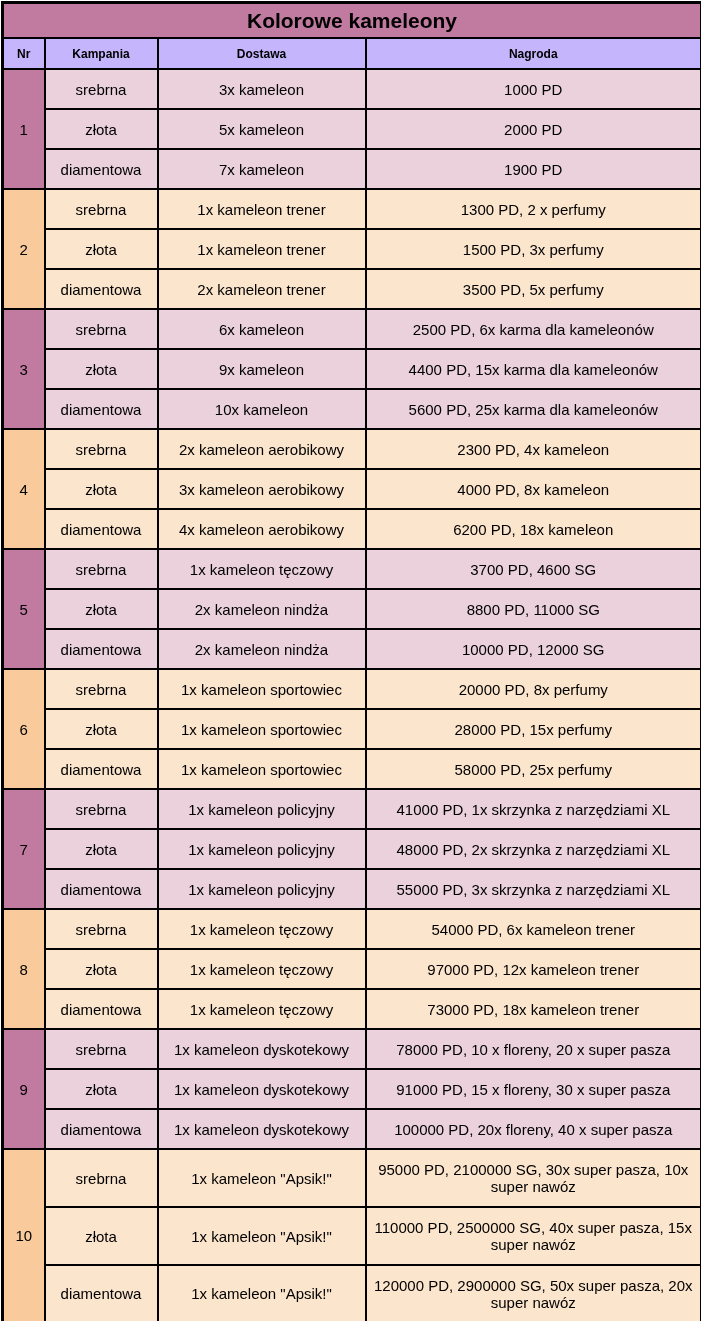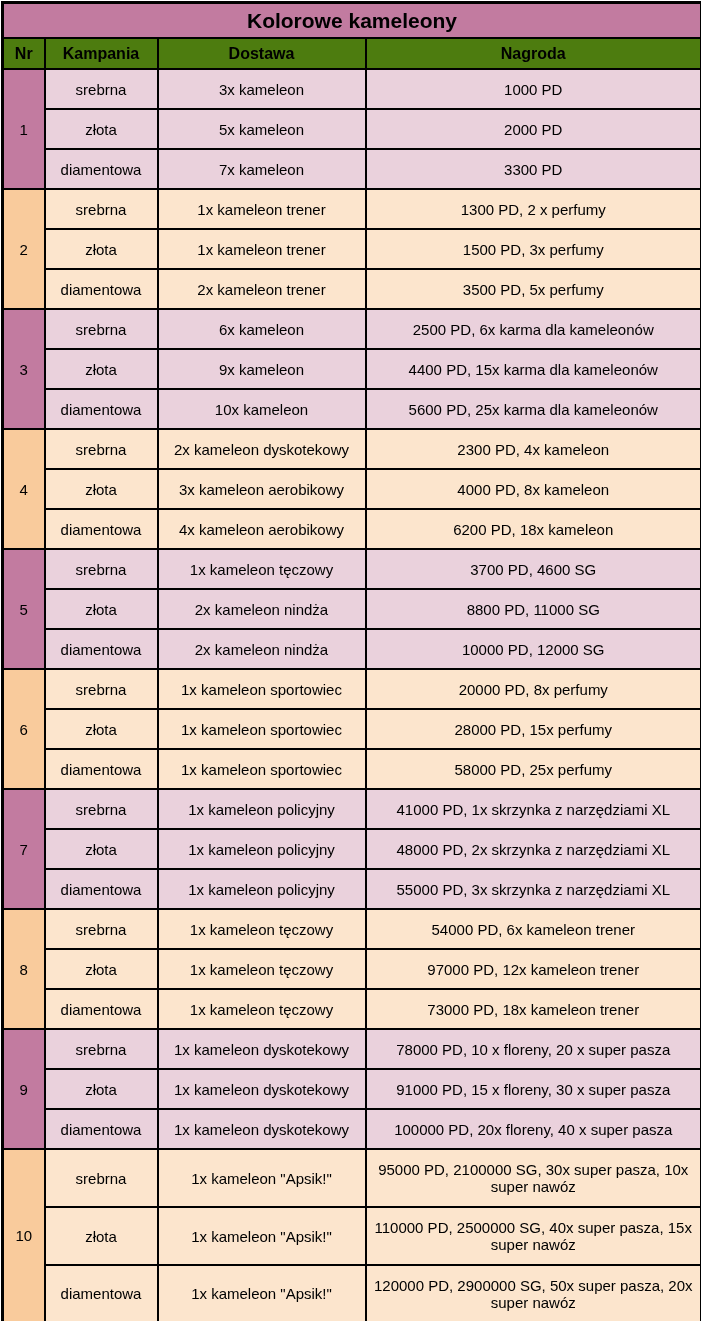--- a/index.html
+++ b/index.html
@@ -33,22 +33,22 @@
     overflow: hidden;
   }
   tr.title-row th {
     background: #c27ba0;
     font-size: 21px;
     font-weight: bold;
     height: 29px;
     margin-top: 32px;
   }
   tr.header-row th {
-    background: #4d7c0f;
-    font-size: 16px;
+    background: #c4b5fd;
+    font-size: 12px;
     font-weight: bold;
     height: 25px;
   }
   tbody tr { height: 40px; }
   tbody.tall tr { height: 58px; }
   tbody.pink td { background: #ead1dc; }
   tbody.pink td.nr { background: #c27ba0; }
   tbody.peach td { background: #fce5cd; }
   tbody.peach td.nr { background: #f9cb9c; }
   td.nr { font-size: 15px; }
@@ -84,21 +84,21 @@
       <td>1000 PD</td>
     </tr>
     <tr>
       <td>złota</td>
       <td>5x kameleon</td>
       <td>2000 PD</td>
     </tr>
     <tr>
       <td>diamentowa</td>
       <td>7x kameleon</td>
-      <td>3300 PD</td>
+      <td>1900 PD</td>
     </tr>
   </tbody>
 
   <tbody class="peach">
     <tr>
       <td class="nr" rowspan="3">2</td>
       <td>srebrna</td>
       <td>1x kameleon trener</td>
       <td>1300 PD, 2 x perfumy</td>
     </tr>
@@ -130,21 +130,21 @@
       <td>diamentowa</td>
       <td>10x kameleon</td>
       <td>5600 PD, 25x karma dla kameleonów</td>
     </tr>
   </tbody>
 
   <tbody class="peach">
     <tr>
       <td class="nr" rowspan="3">4</td>
       <td>srebrna</td>
-      <td>2x kameleon dyskotekowy</td>
+      <td>2x kameleon aerobikowy</td>
       <td>2300 PD, 4x kameleon</td>
     </tr>
     <tr>
       <td>złota</td>
       <td>3x kameleon aerobikowy</td>
       <td>4000 PD, 8x kameleon</td>
     </tr>
     <tr>
       <td>diamentowa</td>
       <td>4x kameleon aerobikowy</td>

